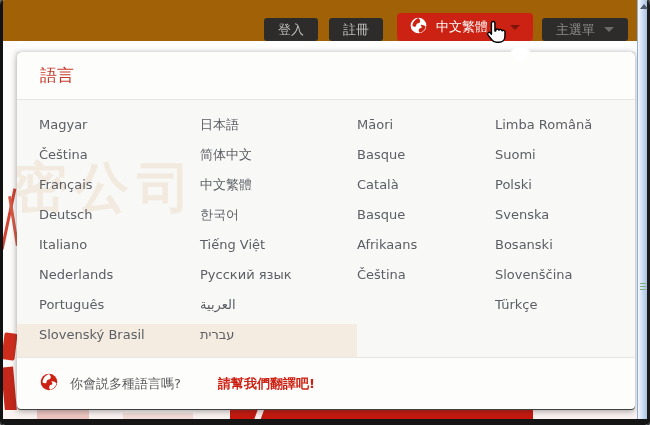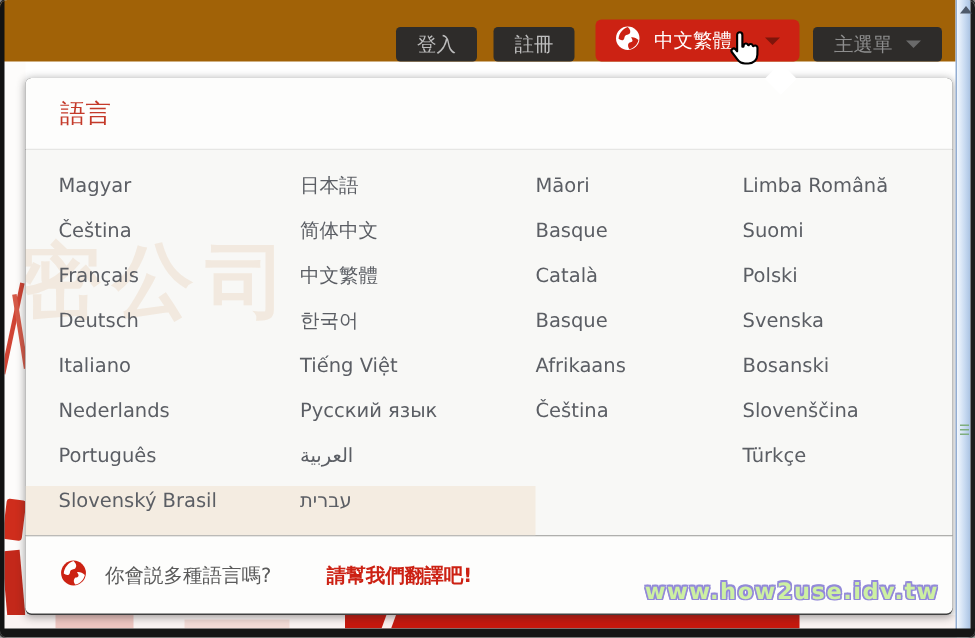--- a/index.html
+++ b/index.html
@@ -195,21 +195,20 @@
     <div class="panel-footer">
       <span class="globe">
         <svg width="18" height="18" viewBox="0 0 20 20">
           <circle cx="10" cy="10" r="9.2" fill="#cc2213"></circle>
           <path fill="#ffffff" d="M10 1.2c2 1.8 2.6 4 1.4 5.2-.9.9-2.4.6-3.4 1.6-.9.9-.3 2.4-1.3 3.1-1 .8-2.7.3-3.9-.7.3-4.3 3.4-8 7.2-9.2z"></path>
           <path fill="#ffffff" d="M12.6 9.3c1.8-.4 4.3.6 5.8 2.1-.8 3.6-3.6 6.4-7.1 7.2-1.2-1.5-1.5-3.6-.4-4.8.9-1 1.7-.3 2.6-1.3.8-.9-.4-2.1-.9-3.2z"></path>
         </svg>
       </span>
       <span class="footer-question">你會説多種語言嗎?</span>
       <a class="footer-link">請幫我們翻譯吧!</a>
-      <div class="watermark">www.how2use.idv.tw</div>
     </div>
   </div>
 
   <div class="scrollbar">
     <span class="scroll-up"></span>
     <span class="scroll-grip">
         <i></i>
         <i></i>
         <i></i>
       </span>

